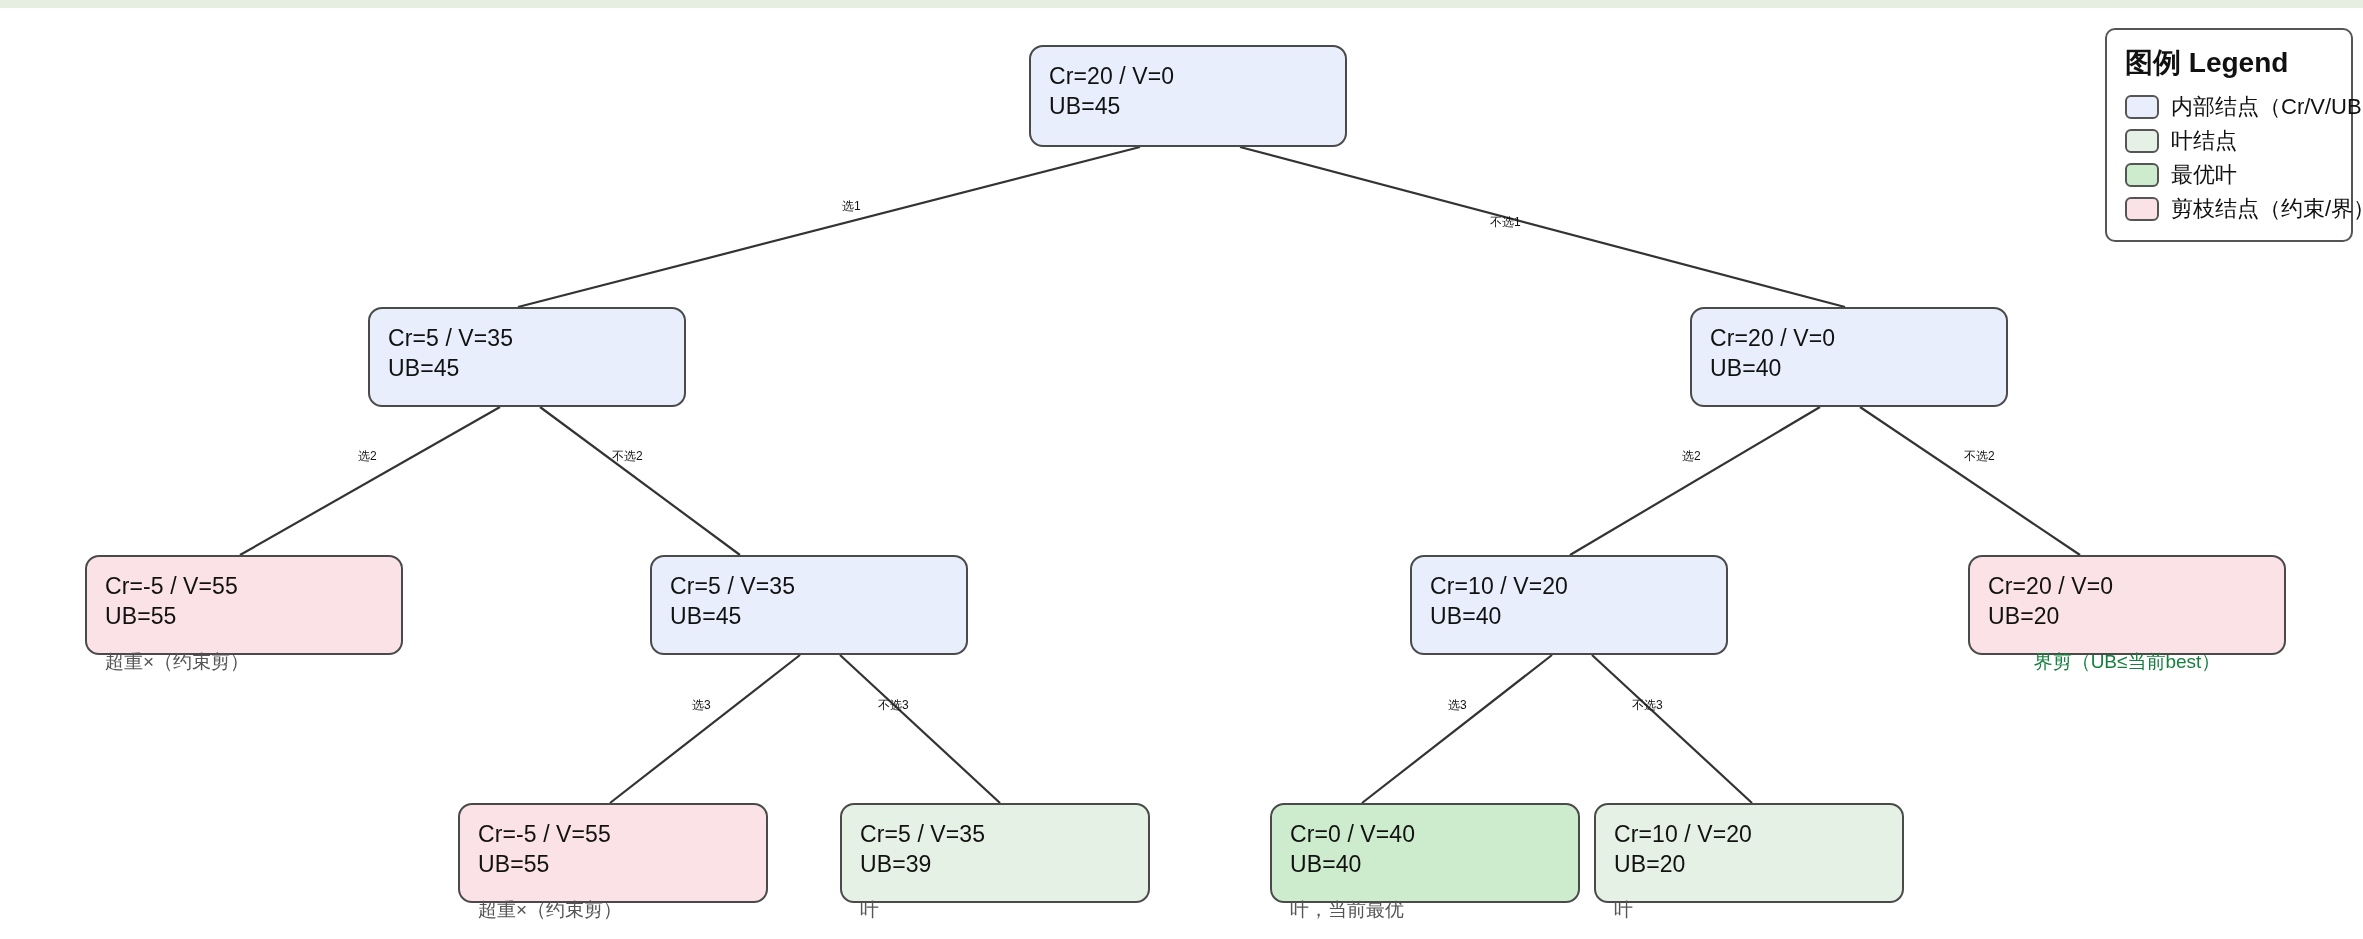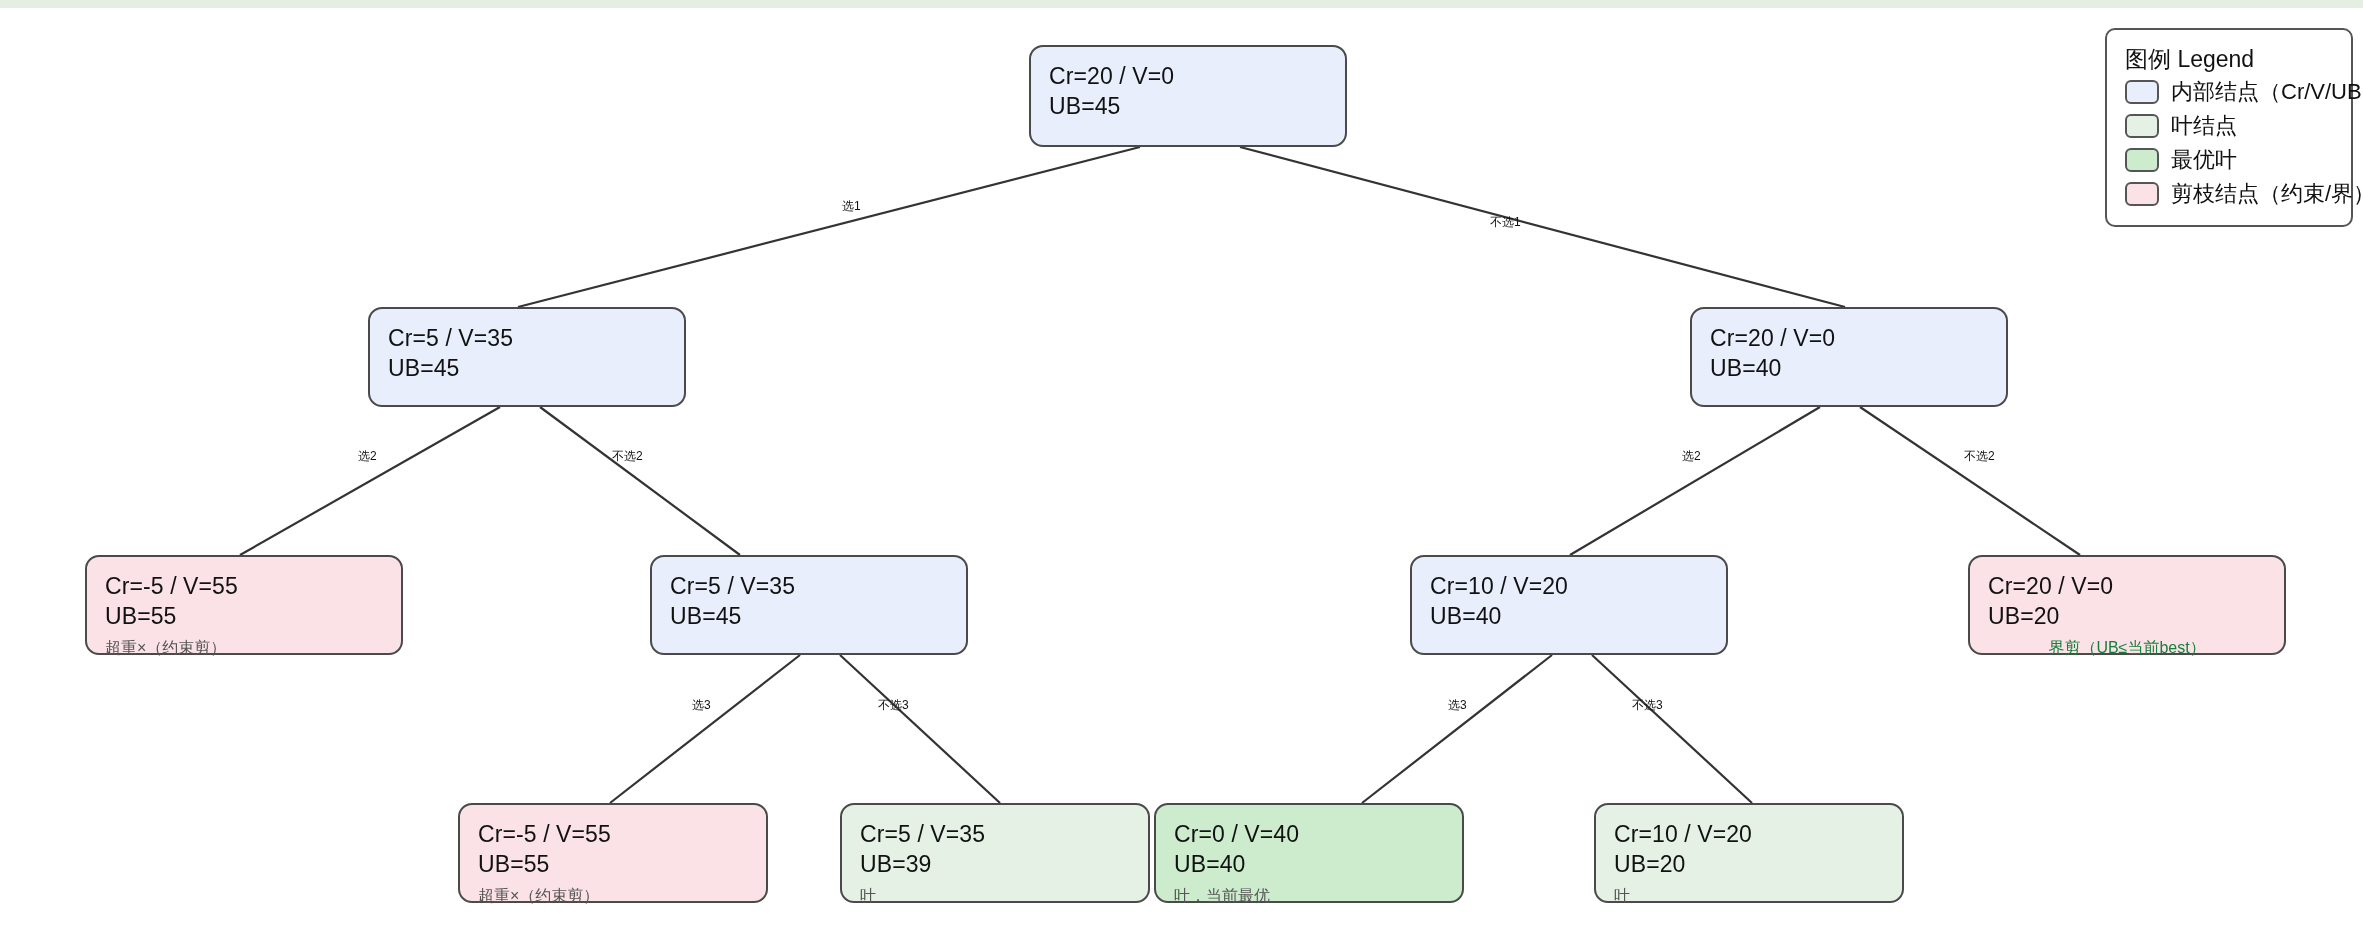--- a/index.html
+++ b/index.html
@@ -49,25 +49,25 @@
   }
   .node .line1,
   .node .line2 {
     font-size: 23px;
     line-height: 30px;
     color: #111111;
     white-space: nowrap;
     letter-spacing: 0.1px;
   }
   .node .note {
-    font-size: 16px;
+    font-size: 19px;
     line-height: 28px;
     color: #555555;
     white-space: nowrap;
-    margin-top: 3px;
+    margin-top: 17px;
   }
   .node.internal {
     background: #e8eefb;
     border-color: #4f4f4f;
   }
   .node.leaf {
     background: #e6f1e6;
     border-color: #4f4f4f;
   }
   .node.best {
@@ -87,24 +87,24 @@
   }
   #legend {
     position: absolute;
     box-sizing: border-box;
     border: 2px solid #555555;
     border-radius: 10px;
     background: #ffffff;
     padding: 14px 18px 14px 18px;
   }
   #legend .legend-title {
-    font-size: 23px;
-    font-weight: normal;
-    color: #111111;
-    margin-bottom: 0;
+    font-size: 28px;
+    font-weight: bold;
+    color: #111111;
+    margin-bottom: 8px;
     white-space: nowrap;
   }
   #legend .legend-row {
     display: flex;
     align-items: center;
     height: 34px;
   }
   #legend .swatch {
     width: 34px;
     height: 24px;
@@ -187,21 +187,21 @@
       <div class="node pruned" style="left: 458px; top: 803px; width: 310px; height: 100px; background: rgb(250, 226, 230); border-color: rgb(74, 74, 74);">
         <div class="line1">Cr=-5 / V=55</div>
         <div class="line2">UB=55</div>
         <div class="note" style="color: rgb(85, 85, 85);">超重×（约束剪）</div>
       </div>
       <div class="node leaf" style="left: 840px; top: 803px; width: 310px; height: 100px; background: rgb(230, 241, 230); border-color: rgb(74, 74, 74);">
         <div class="line1">Cr=5 / V=35</div>
         <div class="line2">UB=39</div>
         <div class="note" style="color: rgb(85, 85, 85);">叶</div>
       </div>
-      <div class="node best" style="left: 1154px; top: 803px; width: 310px; height: 100px; background: rgb(205, 236, 205); border-color: rgb(74, 74, 74);">
+      <div class="node best" style="left: 1270px; top: 803px; width: 310px; height: 100px; background: rgb(205, 236, 205); border-color: rgb(74, 74, 74);">
         <div class="line1">Cr=0 / V=40</div>
         <div class="line2">UB=40</div>
         <div class="note" style="color: rgb(85, 85, 85); font-family: Liberation Serif, serif;">叶，当前最优</div>
       </div>
       <div class="node leaf" style="left: 1594px; top: 803px; width: 310px; height: 100px; background: rgb(230, 241, 230); border-color: rgb(74, 74, 74);">
         <div class="line1">Cr=10 / V=20</div>
         <div class="line2">UB=20</div>
         <div class="note" style="color: rgb(85, 85, 85);">叶</div>
       </div>
     </div>

